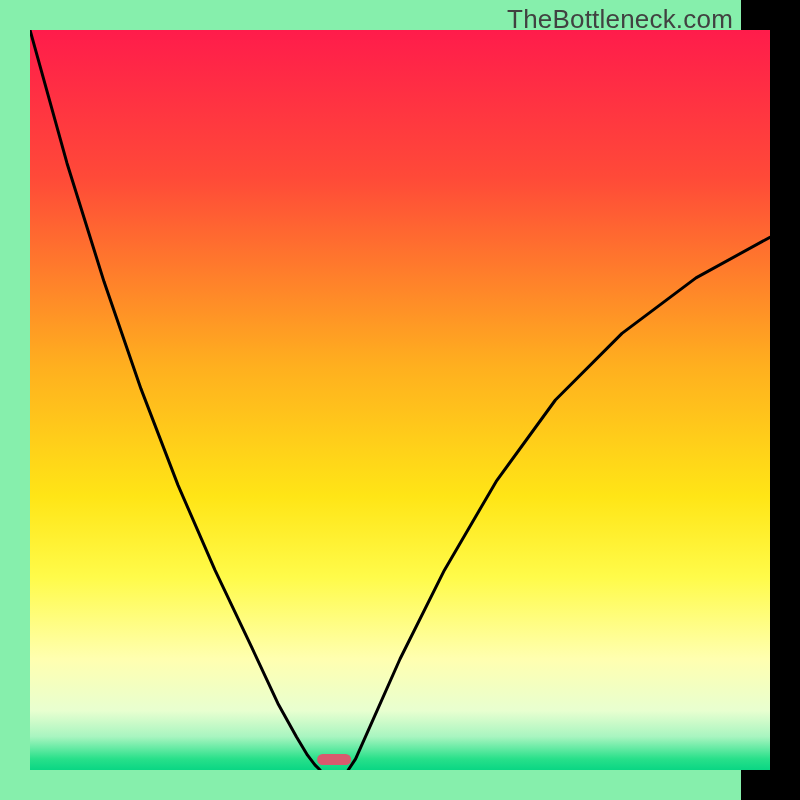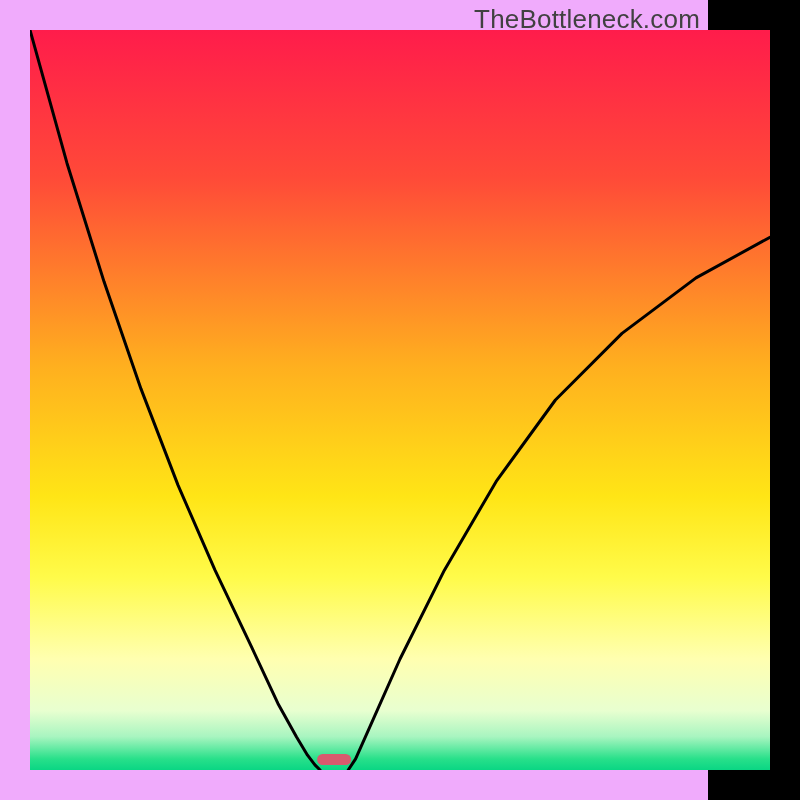--- a/index.html
+++ b/index.html
@@ -8,21 +8,22 @@
     width: 800px;
     height: 800px;
     overflow: hidden;
     background: #000;
     font-family: Arial, Helvetica, sans-serif;
   }
   .frame {
     position: relative;
     width: 708px;
     height: 800px;
-    background: #f0abfc;
+    background: #86efac;
+    padding-left: 33px;
   }
   .plot {
     position: absolute;
     left: 30px;
     top: 30px;
     width: 740px;
     height: 740px;
     overflow: hidden;
   }
   .watermark {

